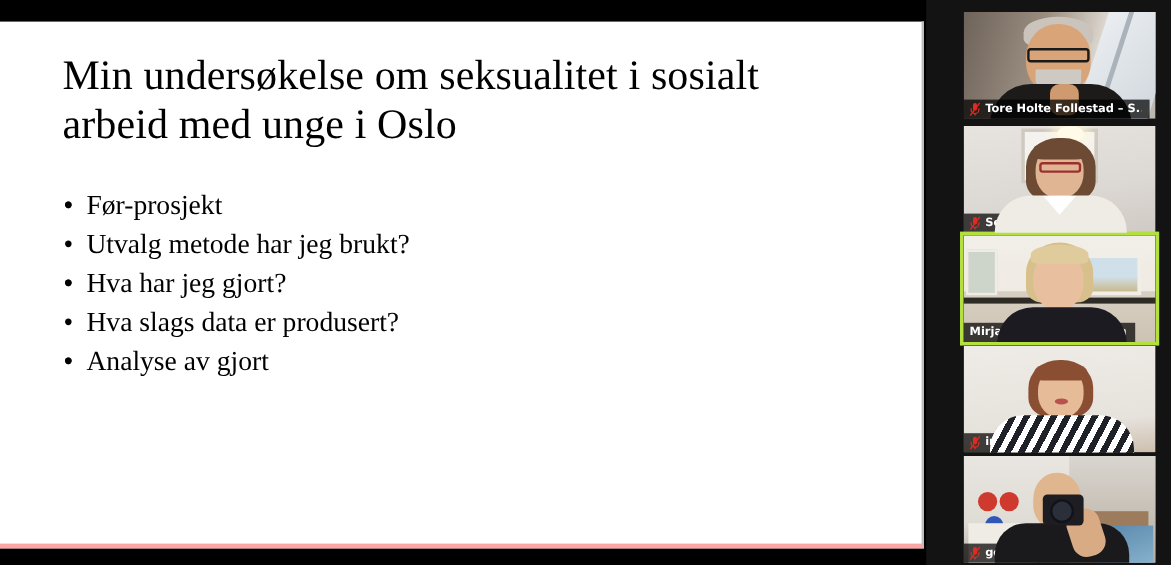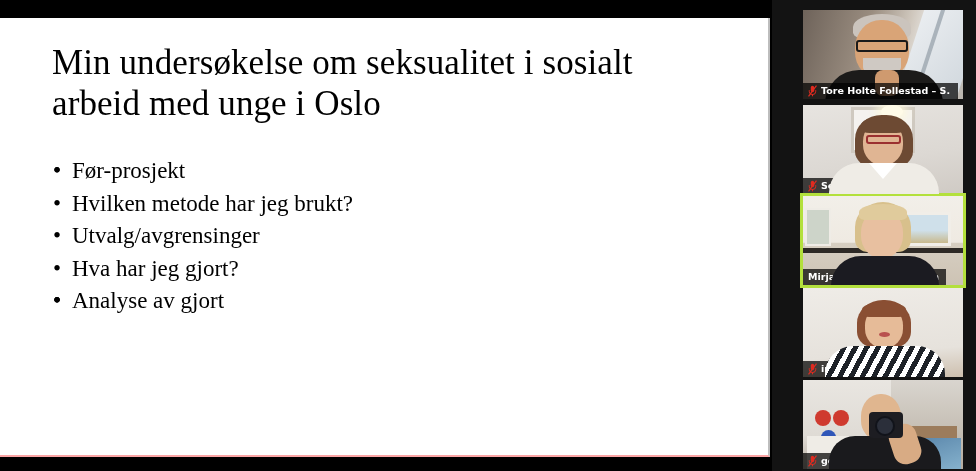--- a/index.html
+++ b/index.html
@@ -30,21 +30,21 @@
     background: #000000;
   }
   .slide {
     position: absolute;
     left: 0;
     top: 18px;
     width: 770px;
     height: 439px;
     background: #ffffff;
     border-right: 2px solid #bdbdbd;
-    border-bottom: 2px solid #fca5a5;
+    border-bottom: 4px solid #fca5a5;
     box-sizing: border-box;
     overflow: hidden;
   }
   .slide-inner {
     position: absolute;
     left: 52px;
     top: 24px;
     right: 24px;
   }
   .slide-title {
@@ -227,24 +227,24 @@
 
 <div class="app">
 
   <div class="share-pane">
     <div class="slide">
       <div class="slide-inner">
         <h1 class="slide-title">Min undersøkelse om seksualitet i sosialt arbeid med unge i Oslo</h1>
         <ul class="bullet-list" id="bullets">
             <li><span class="dot">•</span></li>
             <li><span class="dot">•</span><span>Før-prosjekt</span></li>
-            <li><span class="dot">•</span><span>Hvilken metode har jeg brukt?</span></li>
-            <li><span class="dot">•</span><span>Utvalg/avgrensinger</span></li>
+            <li><span class="dot">•</span><span>Utvalg metode har jeg brukt?</span></li>
+            <li><span class="dot">•</span></li>
             <li><span class="dot">•</span><span>Hva har jeg gjort?</span></li>
-            <li><span class="dot">•</span></li>
+            <li><span class="dot">•</span><span>Hva slags data er produsert?</span></li>
             <li><span class="dot">•</span></li>
             <li><span class="dot">•</span><span>Analyse av gjort</span></li>
           </ul>
       </div>
     </div>
   </div>
 
   <div class="divider">
     <div class="drag-handle">
       <span class="bar"></span>

